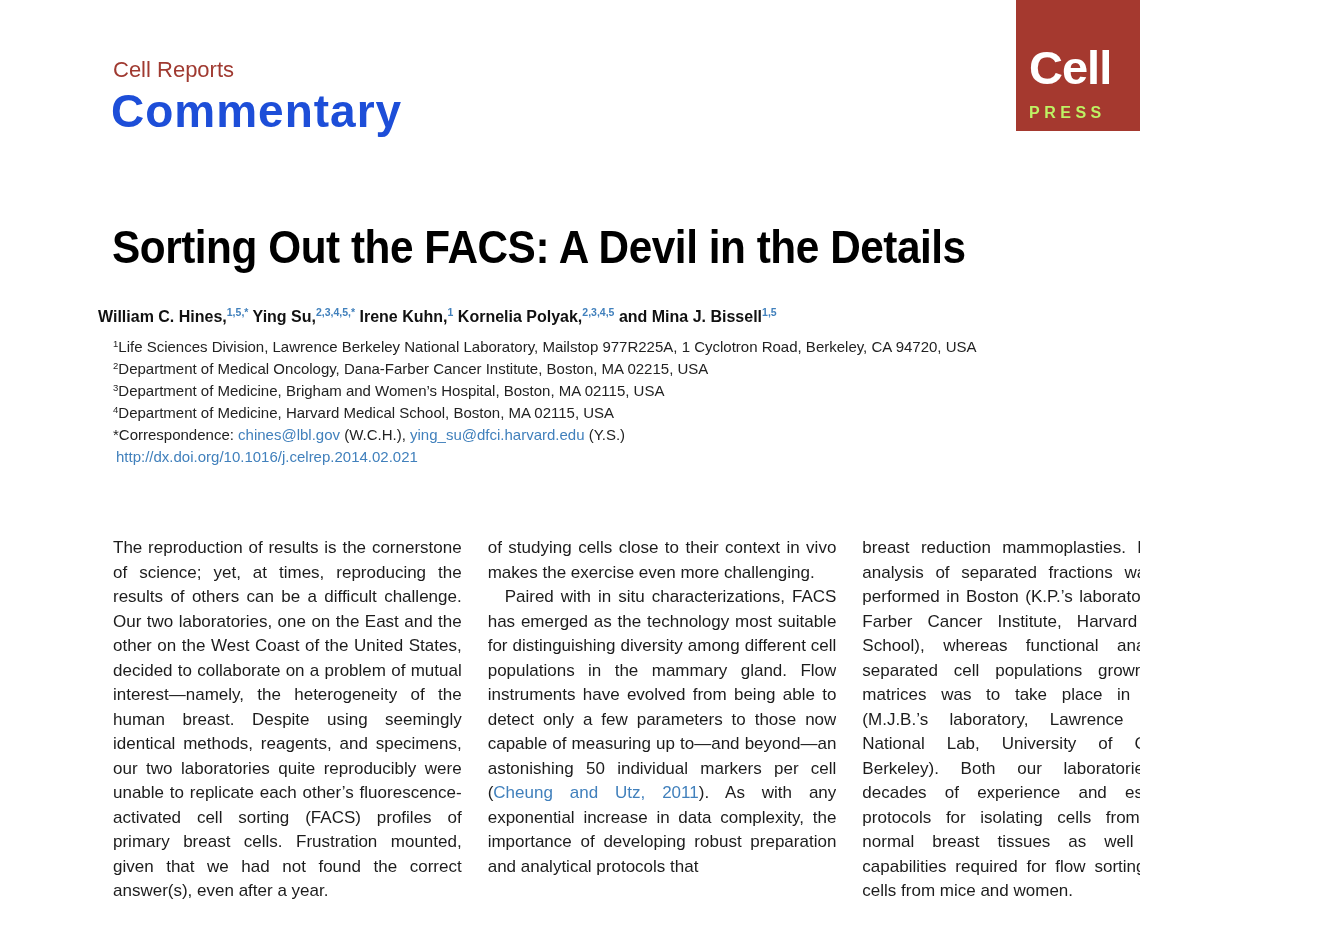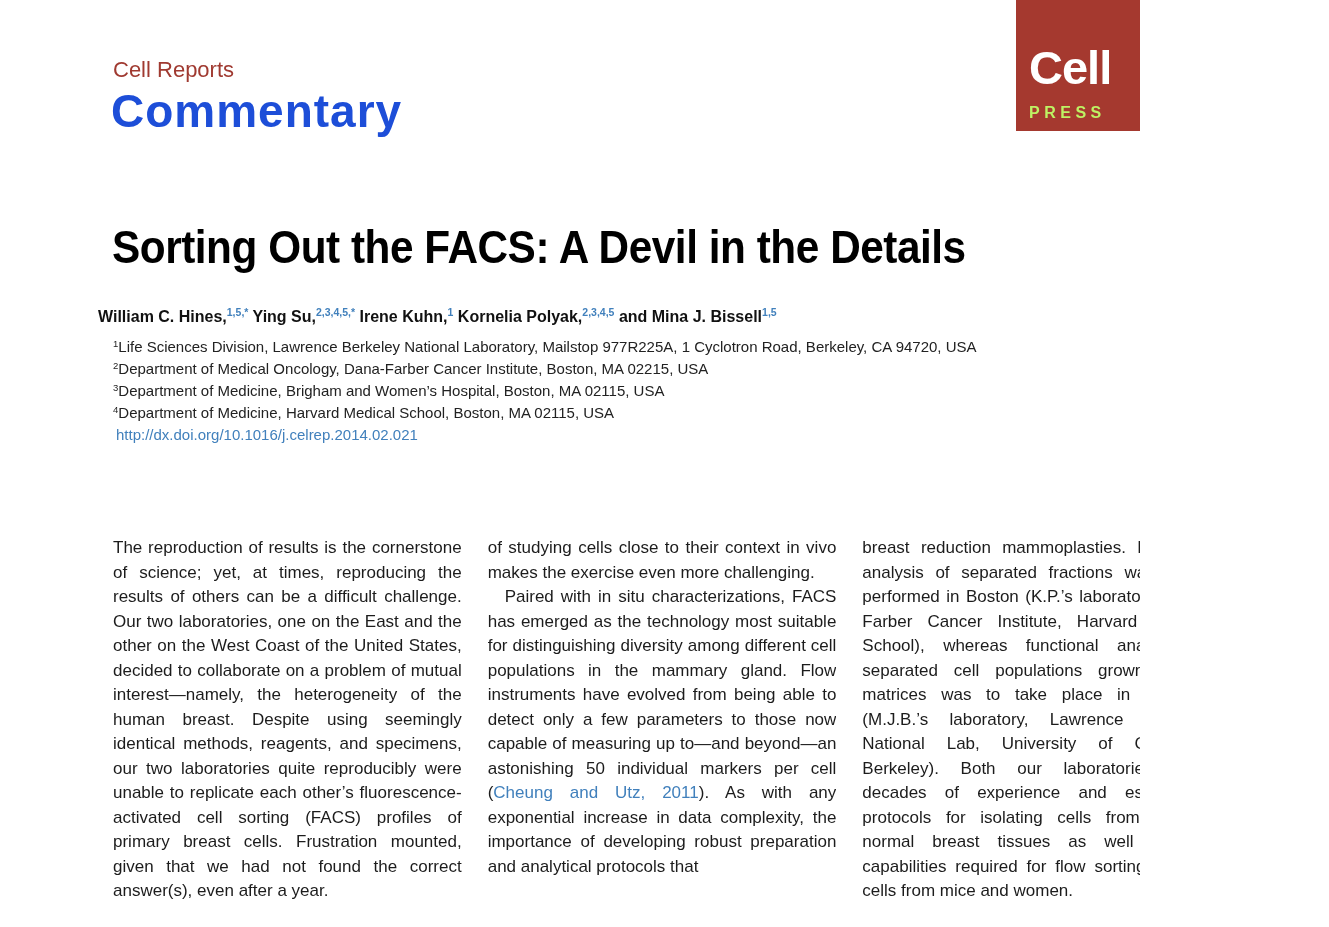--- a/index.html
+++ b/index.html
@@ -88,20 +88,21 @@
 
   <h1 class="paper-title">Sorting Out the FACS: A Devil in the Details</h1>
 
   <div class="authors"><span>William C. Hines,</span><sup>1,5,*</sup><span> Ying Su,</span><sup>2,3,4,5,*</sup><span> Irene Kuhn,</span><sup>1</sup><span> Kornelia Polyak,</span><sup>2,3,4,5</sup><span> and Mina J. Bissell</span><sup>1,5</sup></div>
 
   <div class="affils">
     <div class="line"><sup>1</sup><span>Life Sciences Division, Lawrence Berkeley National Laboratory, Mailstop 977R225A, 1 Cyclotron Road, Berkeley, CA 94720, USA</span></div>
     <div class="line"><sup>2</sup><span>Department of Medical Oncology, Dana-Farber Cancer Institute, Boston, MA 02215, USA</span></div>
     <div class="line"><sup>3</sup><span>Department of Medicine, Brigham and Women’s Hospital, Boston, MA 02115, USA</span></div>
     <div class="line"><sup>4</sup><span>Department of Medicine, Harvard Medical School, Boston, MA 02115, USA</span></div>
+    <div class="line"><span>*Correspondence: </span><a class="link">chines@lbl.gov</a><span> (W.C.H.), </span><a class="link">ying_su@dfci.harvard.edu</a><span> (Y.S.)</span></div>
     <div class="line doi-line"><a class="link">http://dx.doi.org/10.1016/j.celrep.2014.02.021</a></div>
   </div>
 
   <div class="cols">
     <div class="col">
       <p>The reproduction of results is the cornerstone of science; yet, at times, reproducing the results of others can be a difficult challenge. Our two laboratories, one on the East and the other on the West Coast of the United States, decided to collaborate on a problem of mutual interest—namely, the heterogeneity of the human breast. Despite using seemingly identical methods, reagents, and specimens, our two laboratories quite reproducibly were unable to replicate each other’s fluorescence-activated cell sorting (FACS) profiles of primary breast cells. Frustration mounted, given that we had not found the correct answer(s), even after a year.</p>
     </div>
     <div class="col">
       <p>of studying cells close to their context in vivo makes the exercise even more challenging.</p>
       <p class="indent"><span>Paired with in situ characterizations, FACS has emerged as the technology most suitable for distinguishing diversity among different cell populations in the mammary gland. Flow instruments have evolved from being able to detect only a few parameters to those now capable of measuring up to—and beyond—an astonishing 50 individual markers per cell (</span><a class="link">Cheung and Utz, 2011</a><span>). As with any exponential increase in data complexity, the importance of developing robust preparation and analytical protocols that</span></p>

